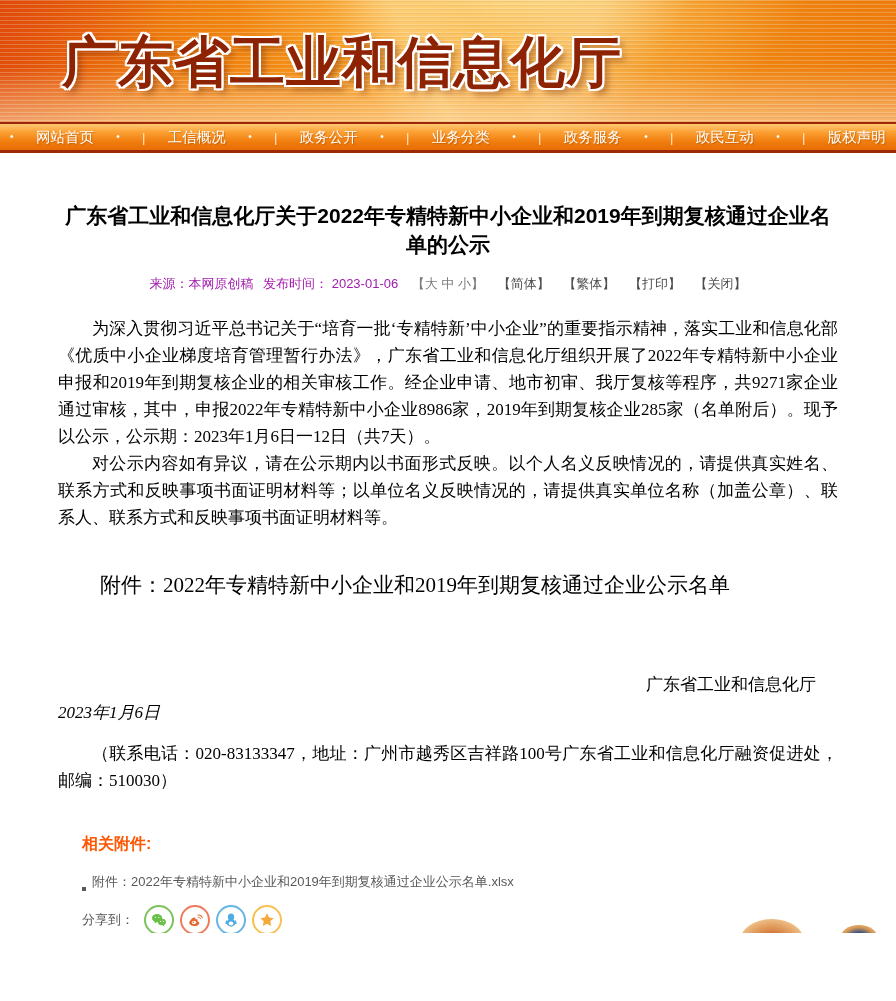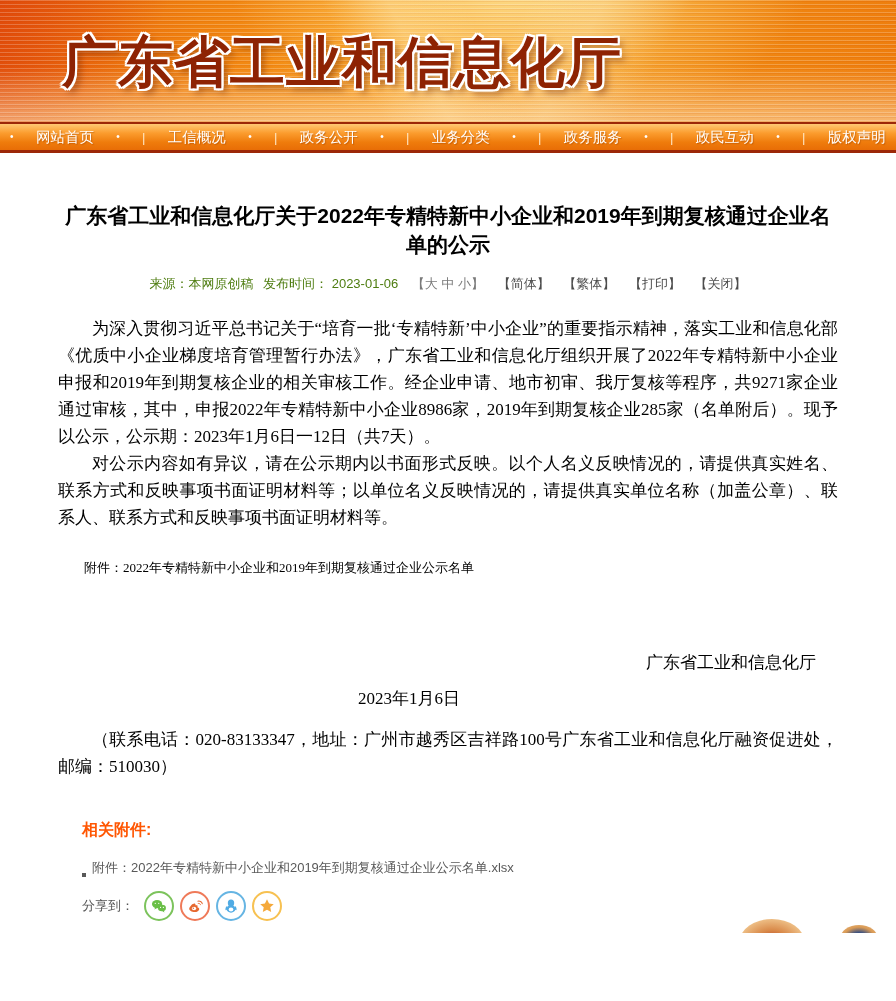--- a/index.html
+++ b/index.html
@@ -109,55 +109,56 @@
     line-height: 29px;
     font-family: "Liberation Sans", sans-serif;
   }
   .article-meta {
     margin-top: 16px;
     text-align: center;
     font-size: 13px;
     color: #333333;
     white-space: nowrap;
   }
-  .article-meta .meta-static { color: #4d7c0f; text-align: center; }
+  .article-meta .meta-static { color: #a21caf; text-align: center; }
   .article-meta .meta-link { color: #4c4c4c; cursor: pointer; margin-left: 10px; margin-top: 6px; }
   .article-meta .meta-size { color: #7a7a7a; }
 
   .article-body {
     margin-top: 22px;
     font-family: "Liberation Serif", serif;
     font-size: 17px;
     color: #000000;
     line-height: 27px;
     text-align: justify;
   }
   .article-body p { text-indent: 2em; }
   .attachment-line {
-    margin-top: 28px;
-    font-family: "Liberation Serif", serif;
-    font-size: 13px;
+    margin-top: 40px;
+    font-family: "Liberation Serif", serif;
+    font-size: 21px;
     color: #000000;
     text-indent: 2em;
   }
   .signature {
     margin-top: 74px;
     text-align: right;
     padding-right: 22px;
     font-family: "Liberation Serif", serif;
     font-size: 17px;
     color: #000000;
   }
   .sign-date {
-    margin-top: 13px;
-    text-align: center;
+    margin-top: 5px;
+    text-align: left;
     padding-right: 78px;
     font-family: "Liberation Serif", serif;
     font-size: 17px;
     color: #000000;
+    font-style: italic;
   }
   .contact {
     margin-top: 16px;
     font-family: "Liberation Serif", serif;
     font-size: 17px;
     line-height: 27px;
     color: #000000;
     text-indent: 2em;
     text-align: justify;
   }

